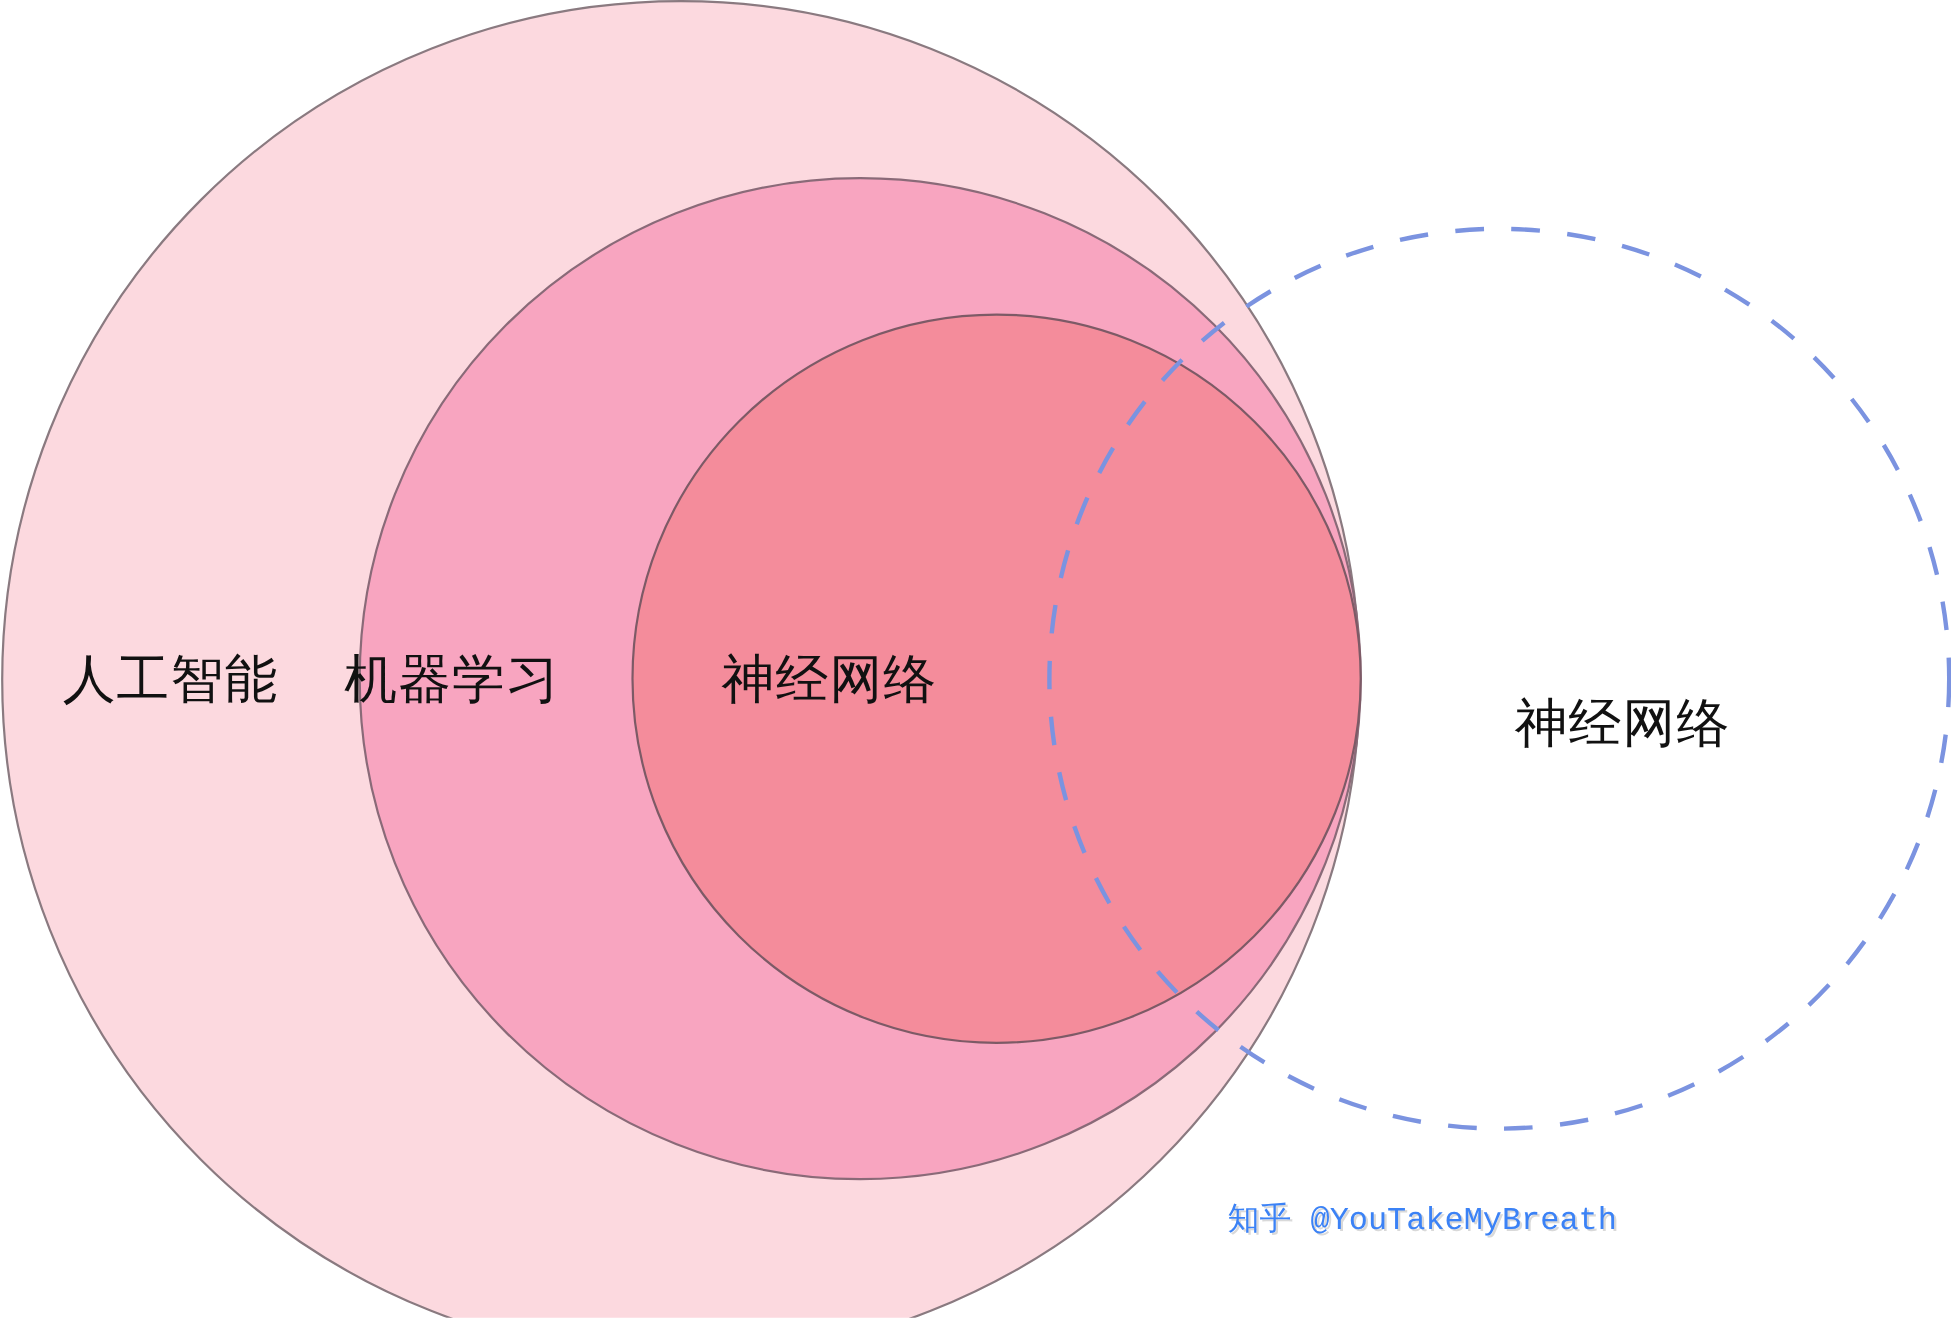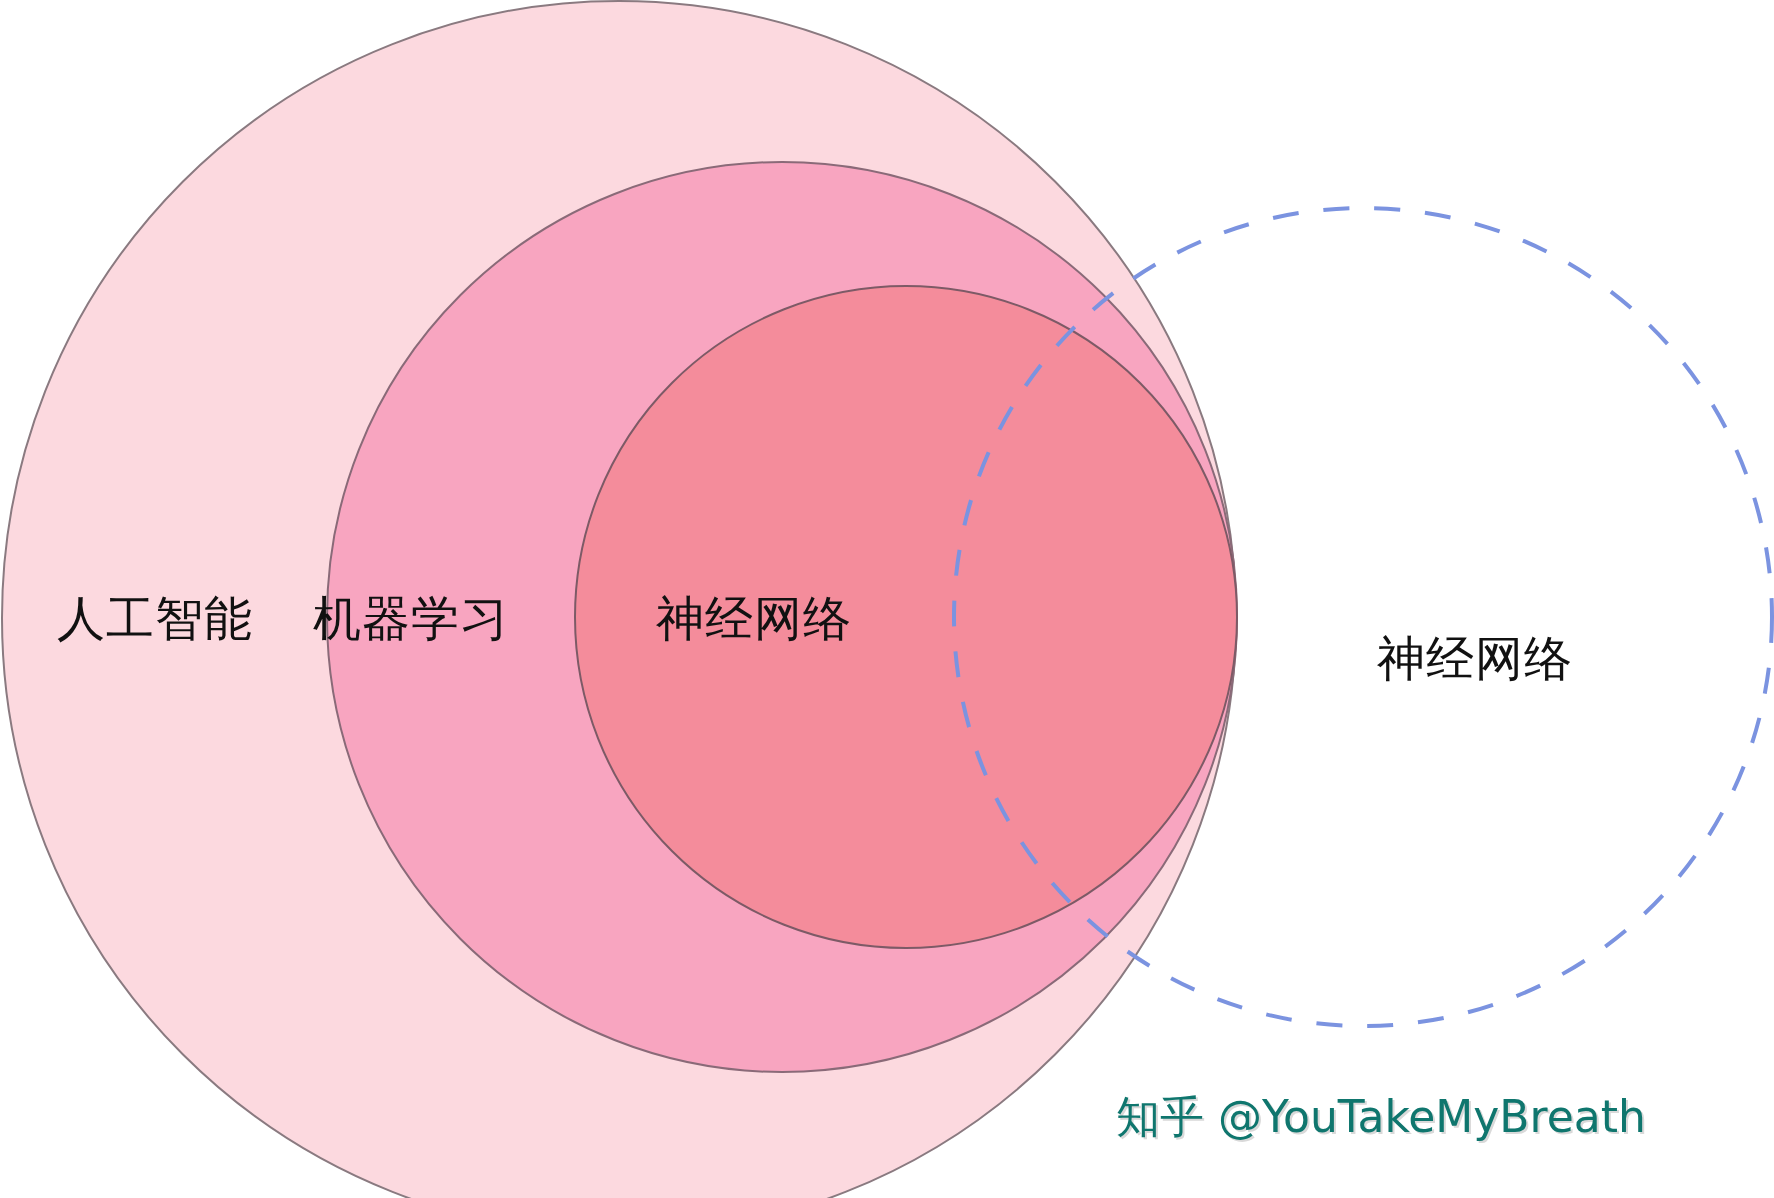--- a/index.html
+++ b/index.html
@@ -1,22 +1,22 @@
 <!DOCTYPE html>
 <html><head>
   <meta charset="utf-8">
   <style>
     html, body { margin: 0; padding: 0; background: #ffffff; }
     body { width: 1774px; height: 1198px; overflow: hidden; position: relative;
            font-family: "DejaVu Sans", "Liberation Sans", sans-serif; }
     #canvas { position: absolute; left: 0; top: 0; width: 1774px; height: 1198px; }
     .label { position: absolute; color: #111; font-size: 48px; line-height: 1;
              white-space: nowrap; letter-spacing: 1px; font-weight: 400; }
-    .watermark { position: absolute; color: #0f766e; font-size: 44px; line-height: 1;
-                 white-space: nowrap; text-shadow: 2px 2px 0 #d9d9d9; }
+    .watermark { position: absolute; color: #3b82f6; font-size: 29px; line-height: 1;
+                 white-space: nowrap; text-shadow: 2px 2px 0 #d9d9d9; font-family: Liberation Mono, monospace; }
   </style>
 </head>
 <body>
 
 <svg id="canvas" width="1774" height="1198" viewBox="0 0 1774 1198" xmlns="http://www.w3.org/2000/svg">
   <circle cx="619" cy="618" r="617" fill="#fcd9df" stroke="#8a7a80" stroke-width="2"></circle>
   <circle cx="782" cy="617" r="455" fill="#f8a5c0" stroke="#8a6a78" stroke-width="2"></circle>
   <circle cx="906" cy="617" r="331" fill="#f48c9b" stroke="#7d5a66" stroke-width="2"></circle>
   <circle cx="1363" cy="617" r="409" fill="none" stroke="#7b93e0" stroke-width="4" stroke-dasharray="26 25"></circle>
 </svg>

